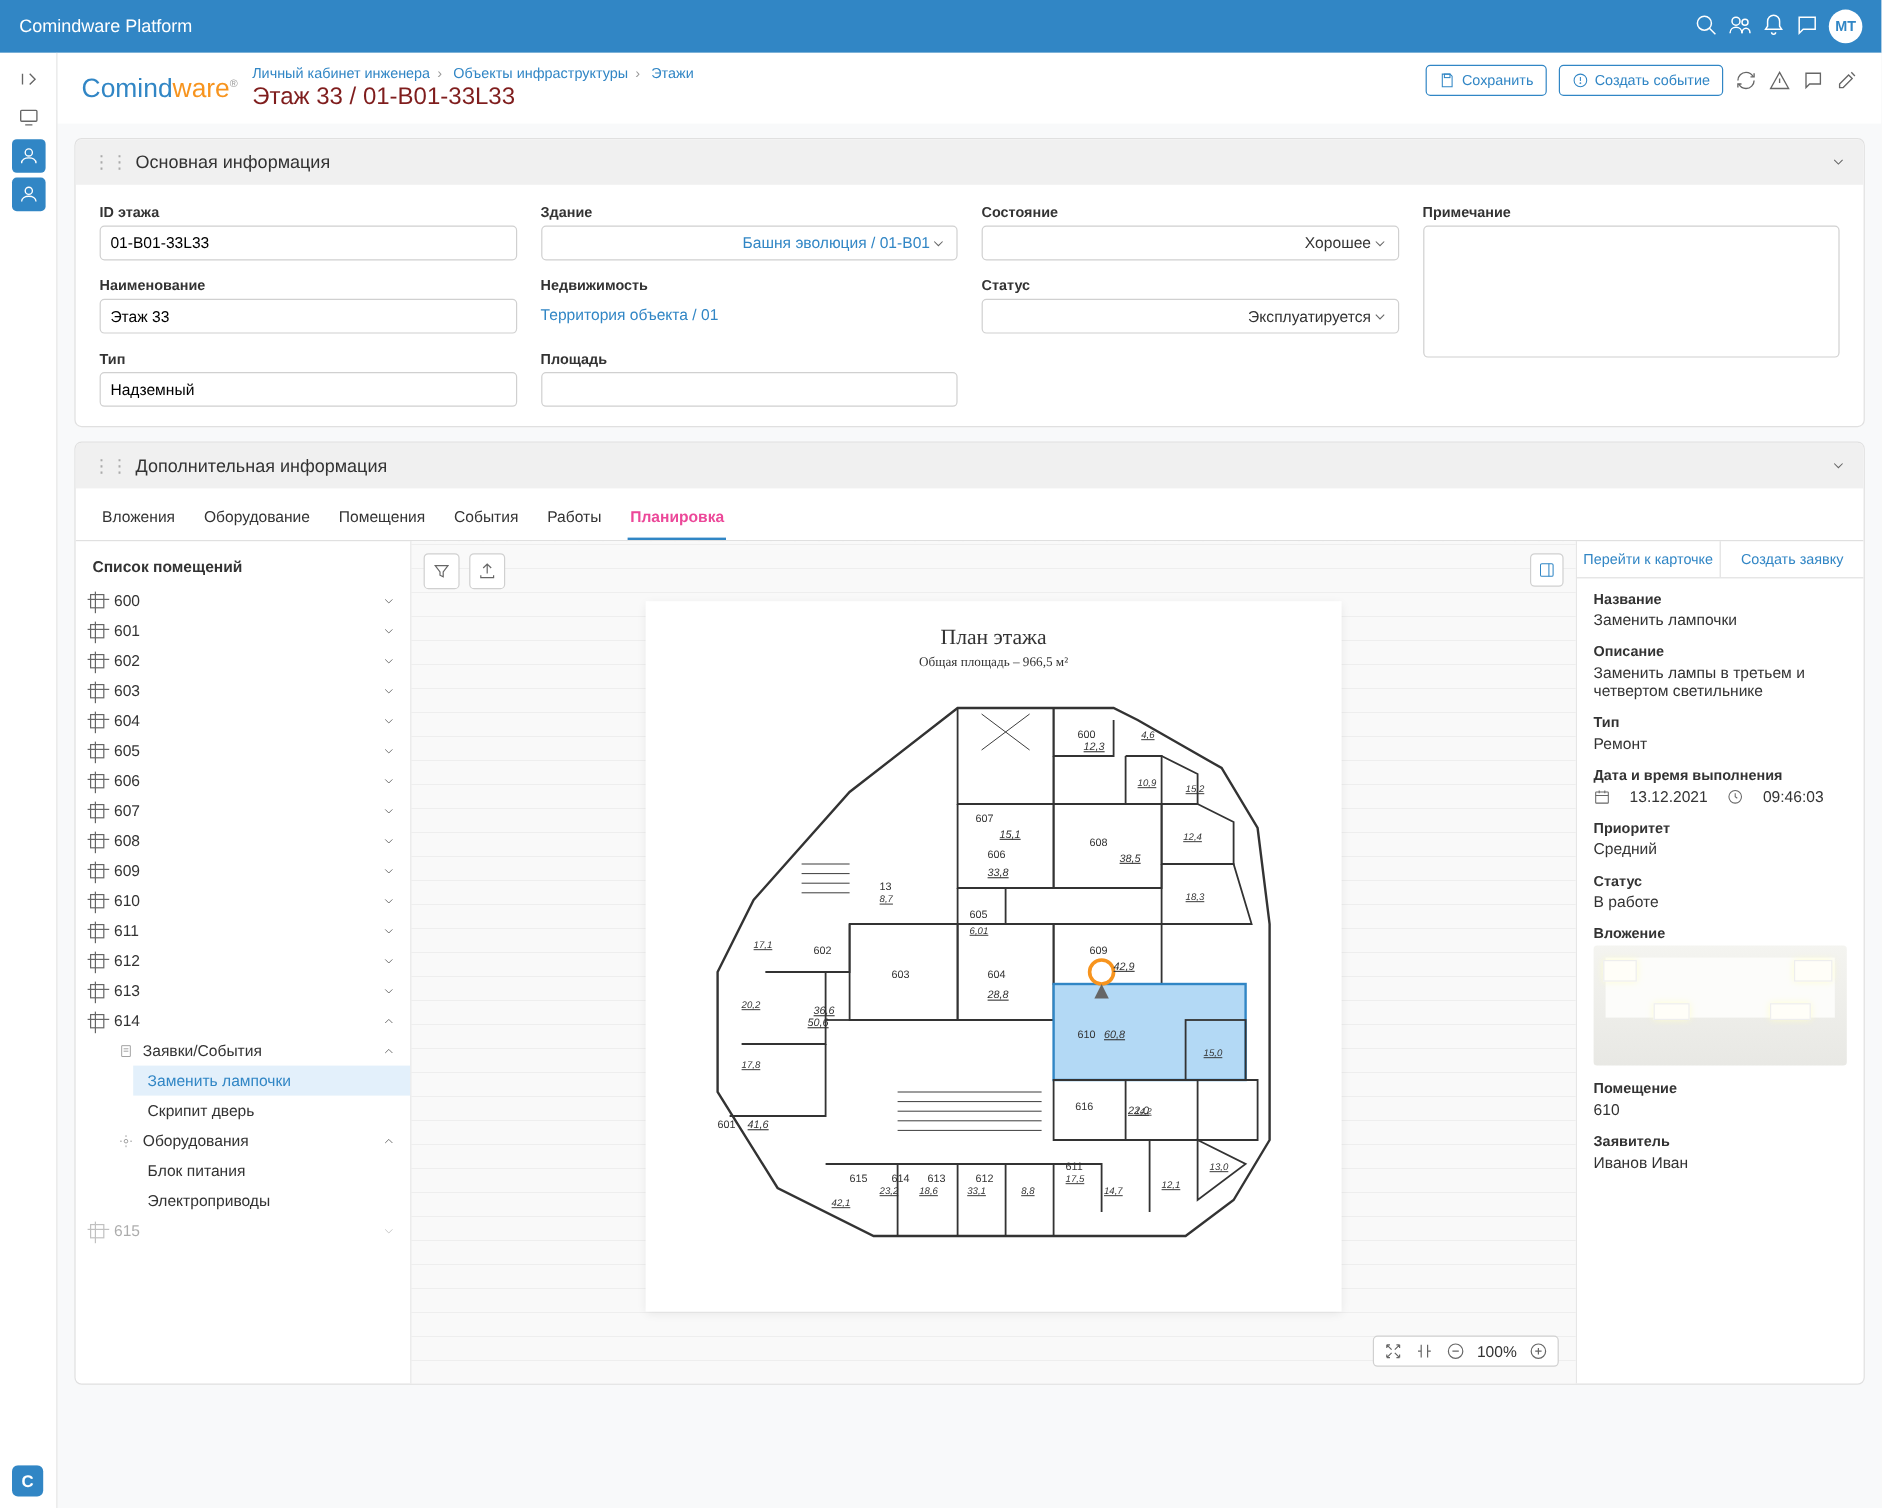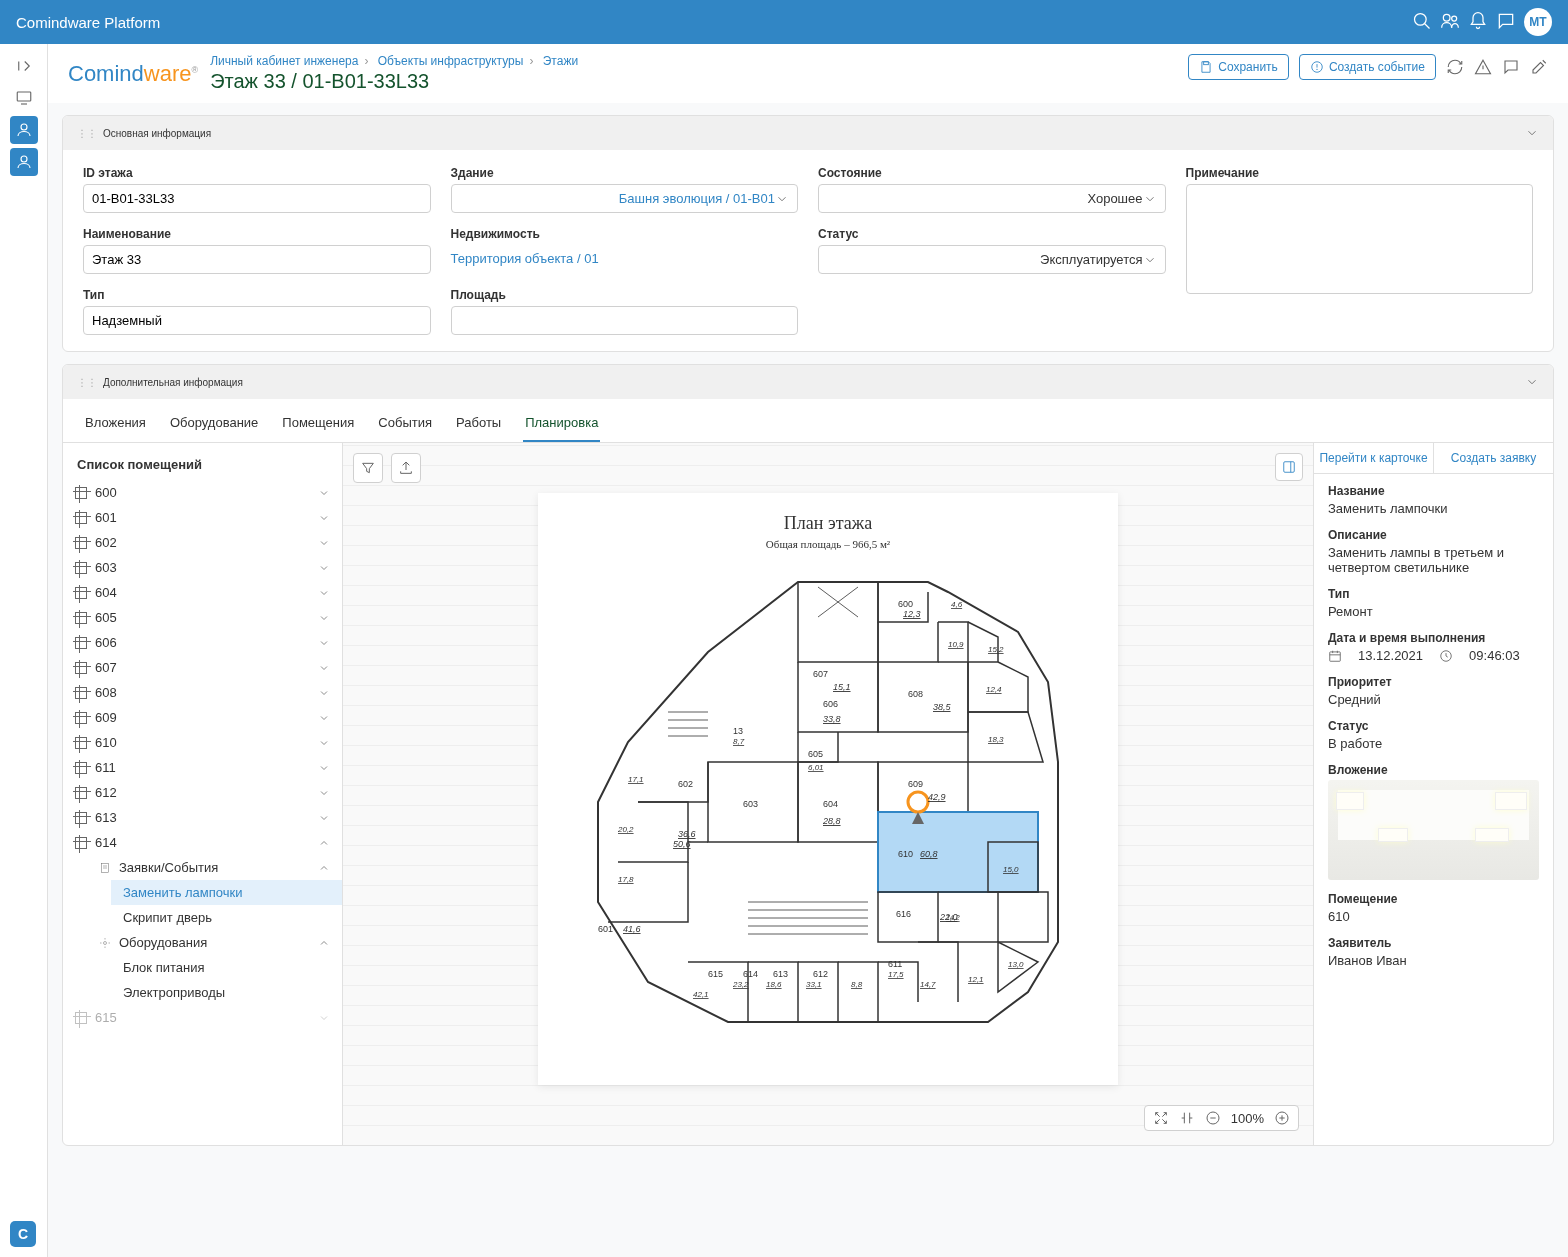--- a/index.html
+++ b/index.html
@@ -13,46 +13,46 @@
 .left-rail { width: 48px; background: #fff; border-right: 1px solid #e0e0e0; display: flex; flex-direction: column; align-items: center; padding-top: 8px; gap: 4px; }
 .rail-icon { width: 28px; height: 28px; display: flex; align-items: center; justify-content: center; border-radius: 4px; cursor: pointer; }
 .rail-icon.active { background: #3186c5; }
 .rail-icon svg { width: 18px; height: 18px; stroke: #666; fill: none; stroke-width: 1.5; }
 .rail-icon.active svg { stroke: #fff; }
 .main { flex: 1; overflow: auto; padding: 0; background: #f8f9fa; }
 .header-row { background: #fff; padding: 10px 20px; display: flex; justify-content: space-between; align-items: flex-start; }
 .breadcrumb { font-size: 12px; color: #3186c5; }
 .breadcrumb a { color: #3186c5; text-decoration: none; cursor: pointer; }
 .breadcrumb .sep { color: #999; margin: 0 6px; }
-.page-title { font-size: 20px; font-weight: 400; color: #14532d; margin-top: 2px; }
+.page-title { font-size: 20px; font-weight: 400; color: #7f1d1d; margin-top: 2px; }
 .logo-area { display: flex; align-items: center; gap: 12px; }
 .logo-text { font-size: 22px; font-weight: 400; }
 .logo-text .c1 { color: #3186c5; }
 .logo-text .c2 { color: #f7941e; }
 .toolbar { display: flex; gap: 10px; align-items: center; }
 .btn { border: 1px solid #ccc; background: #fff; border-radius: 4px; padding: 5px 10px; font-size: 12px; cursor: pointer; display: flex; align-items: center; gap: 5px; color: #333; }
 .btn svg { width: 14px; height: 14px; stroke: #666; fill: none; stroke-width: 1.5; }
 .btn.primary { border-color: #3186c5; color: #3186c5; }
 .btn.primary svg { stroke: #3186c5; }
 .tool-icon { width: 18px; height: 18px; cursor: pointer; }
 .tool-icon svg { width: 18px; height: 18px; stroke: #666; fill: none; stroke-width: 1.5; }
 .panel { margin: 12px 14px; background: #fff; border: 1px solid #e0e0e0; border-radius: 6px; overflow: hidden; }
-.panel-header { background: #f0f0f0; padding: 10px 14px; font-size: 10px; font-weight: 400; display: flex; justify-content: space-between; align-items: center; cursor: pointer; }
+.panel-header { background: #f0f0f0; padding: 10px 14px; font-size: 15px; font-weight: 400; display: flex; justify-content: space-between; align-items: center; cursor: pointer; }
 .panel-header .grip { color: #aaa; margin-right: 6px; }
 .chevron { width: 14px; height: 14px; stroke: #666; fill: none; stroke-width: 1.5; }
 .panel-body { padding: 16px 20px; }
 .form-grid { display: grid; grid-template-columns: repeat(4, 1fr); gap: 14px 20px; }
 .form-field label { font-size: 12px; font-weight: 600; color: #333; display: block; margin-bottom: 4px; }
 .form-input { width: 100%; border: 1px solid #d0d0d0; border-radius: 4px; padding: 6px 8px; font-size: 13px; background: #fff; }
 .form-select { width: 100%; border: 1px solid #d0d0d0; border-radius: 4px; padding: 6px 8px; font-size: 13px; background: #fff; display: flex; justify-content: flex-end; align-items: center; cursor: pointer; }
 .form-select .link { color: #3186c5; }
 .form-textarea { width: 100%; height: 110px; border: 1px solid #d0d0d0; border-radius: 4px; padding: 6px 8px; font-size: 13px; resize: none; }
 .tabs { display: flex; gap: 20px; padding: 10px 20px 0; border-bottom: 1px solid #e0e0e0; }
 .tab { padding: 6px 2px 10px; font-size: 13px; cursor: pointer; color: #333; border-bottom: 2px solid transparent; }
-.tab.active { color: #14532d; border-bottom-color: #3186c5; }
+.tab.active { color: #ec4899; border-bottom-color: #3186c5; font-weight: bold; }
 .plan-area { display: flex; gap: 0; }
 .tree-col { width: 280px; border-right: 1px solid #e0e0e0; padding: 10px 0; display: flex; flex-direction: column; }
 .search-row { display: flex; gap: 8px; padding: 0 10px 8px; align-items: center; }
 .search-input { flex: 1; border: 1px solid #d0d0d0; border-radius: 4px; padding: 4px 8px 4px 24px; font-size: 12px; background: #fff; position: relative; }
 .search-wrap { position: relative; flex: 1; }
 .search-wrap svg { position: absolute; left: 6px; top: 5px; width: 12px; height: 12px; stroke: #999; fill: none; }
 .panel-toggle { width: 28px; height: 28px; border: 1px solid #d0d0d0; border-radius: 4px; display: flex; align-items: center; justify-content: center; background: #fff; cursor: pointer; }
 .panel-toggle svg { width: 14px; height: 14px; stroke: #3186c5; fill: none; stroke-width: 1.5; }
 .tree-title { font-size: 13px; font-weight: 600; padding: 4px 14px 8px; }
 .tree-list { flex: 1; overflow: auto; }

